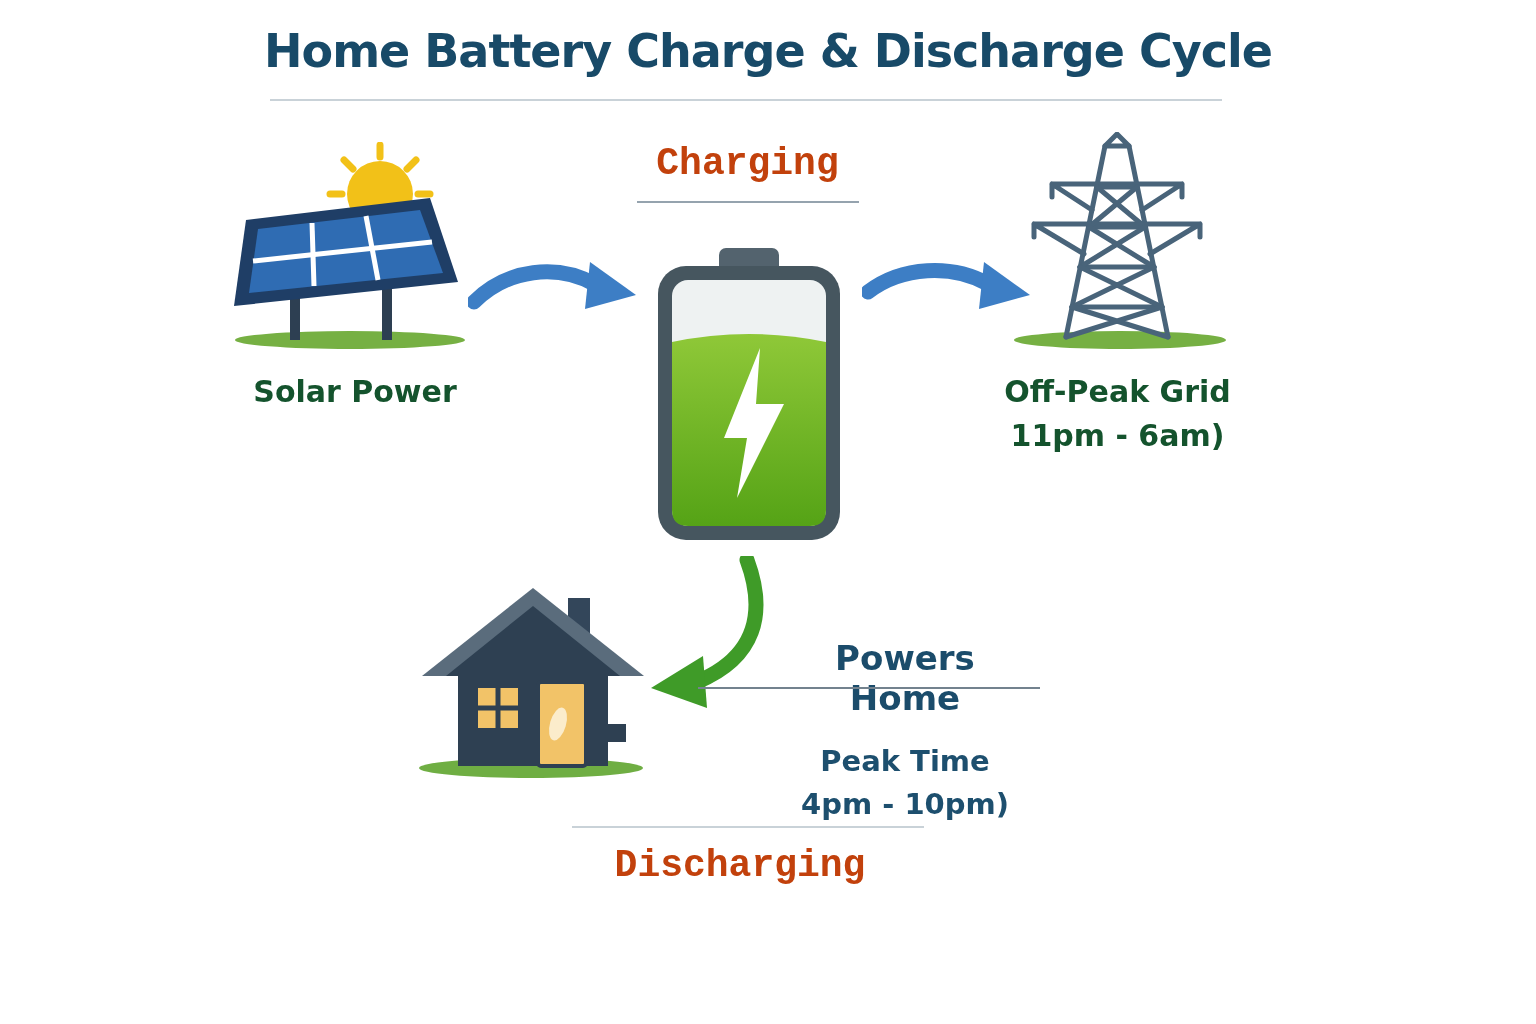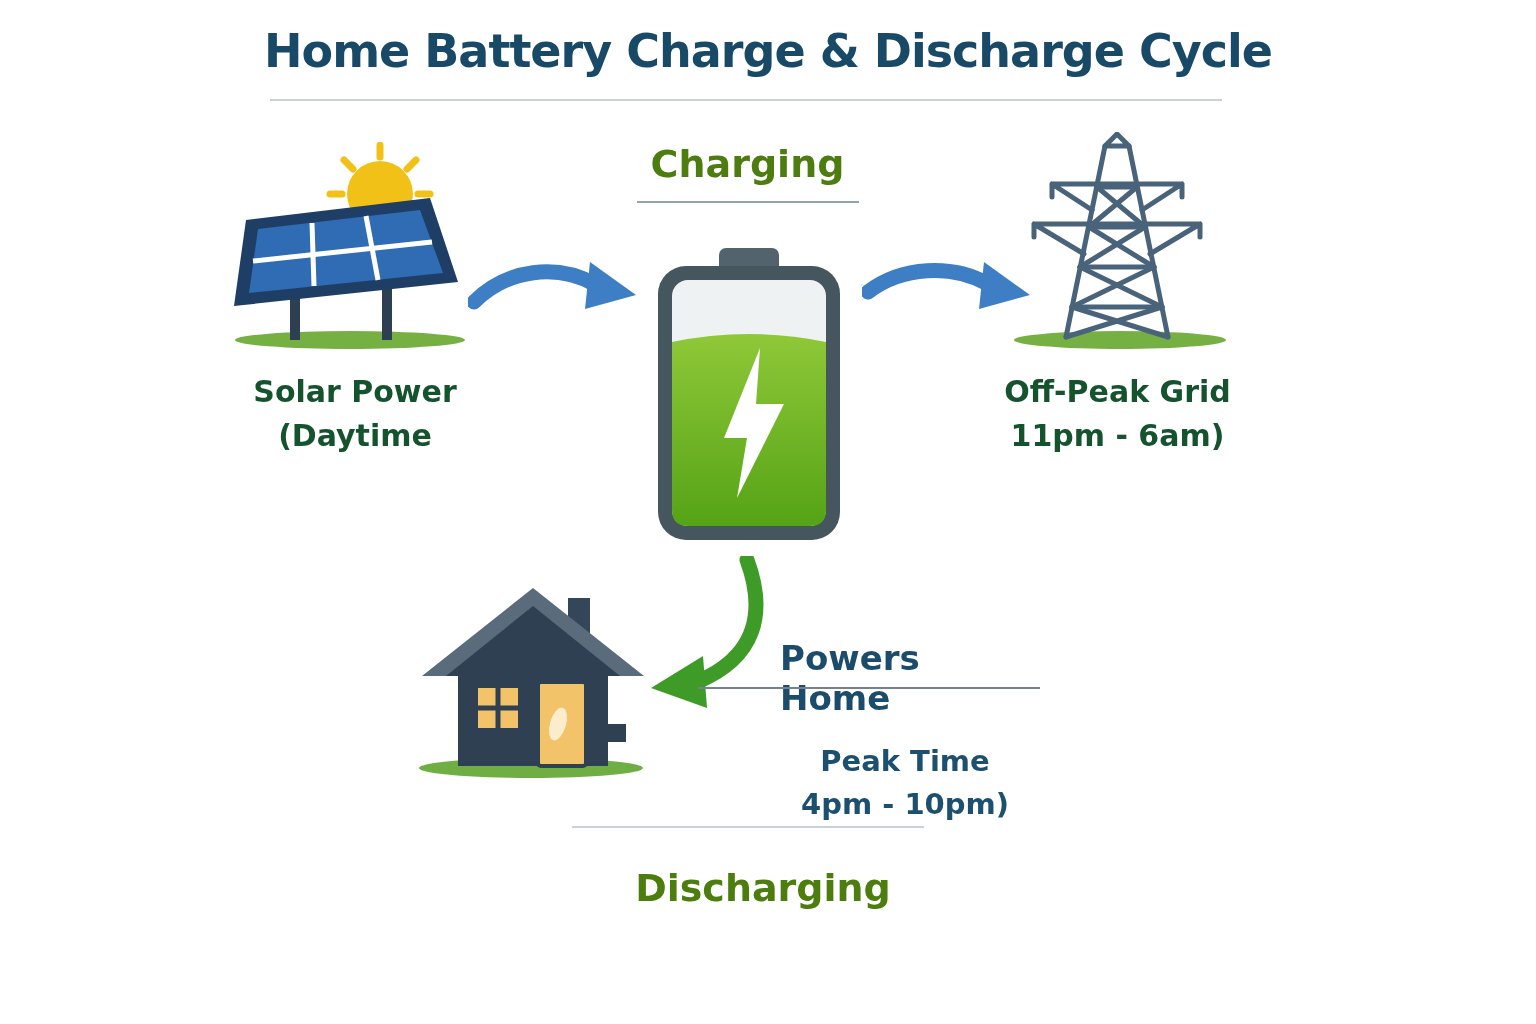--- a/index.html
+++ b/index.html
@@ -8,23 +8,23 @@
     font-family:"DejaVu Sans","Liberation Sans",sans-serif;
     color:#1b4c6b;overflow:hidden;
   }
   .abs{position:absolute;}
   .title{
     top:24px;left:0;width:100%;text-align:center;
     font-size:46px;font-weight:bold;letter-spacing:-1px;color:#184a68;
   }
   .rule{background:#c9d2d8;height:2px;}
   .rule-dark{background:#73828e;height:2px;}
-  .phase-label{font-size:38px;font-weight:bold;text-align:center;color:#4d7c0f;}
+  .phase-label{font-size:38px;font-weight:bold;text-align:center;color:#c2410c;font-family:Liberation Mono, monospace;}
   .node-label{font-size:30px;font-weight:bold;text-align:center;line-height:44px;color:#14532d;}
-  .home-title{font-size:34px;font-weight:bold;color:#1b4c6b;}
+  .home-title{font-size:34px;font-weight:bold;text-align:center;color:#1b4c6b;}
   .home-sub{font-size:29px;font-weight:bold;text-align:center;line-height:43px;color:#1d4f6e;margin-top:40px;}
   svg{display:block;}
 </style>
 </head>
 <body>
 
 <div class="canvas">
 
   <div class="abs title">Home Battery Charge &amp; Discharge Cycle</div>
   <div class="abs rule" style="left:270px;top:99px;width:952px;"></div>
@@ -51,21 +51,20 @@
       <g stroke="#ffffff" stroke-width="5">
         <line x1="21" y1="119" x2="200" y2="100"></line>
         <line x1="80" y1="81" x2="82" y2="144"></line>
         <line x1="134" y1="74" x2="146" y2="138"></line>
       </g>
     </svg>
   </div>
 
   <div class="abs node-label" style="left:240px;top:370px;width:230px;">
     <div>Solar Power</div>
-    <div>(Daytime</div>
   </div>
 
   <div class="abs" style="left:468px;top:252px;width:170px;height:75px;">
     <svg viewBox="0 0 170 75" width="170" height="75">
       <path d="M6,50 C40,16 90,12 126,32" stroke="#3d7ec5" stroke-width="15" fill="none" stroke-linecap="round"></path>
       <polygon points="122,10 168,43 117,57" fill="#3d7ec5"></polygon>
     </svg>
   </div>
 
   <div class="abs" style="left:648px;top:246px;width:202px;height:302px;">
@@ -139,15 +138,15 @@
   </div>
 
   <div class="abs home-title" style="left:780px;top:638px;width:250px;">Powers Home</div>
   <div class="abs rule-dark" style="left:698px;top:687px;width:342px;"></div>
   <div class="abs home-sub" style="left:780px;top:700px;width:250px;">
     <div>Peak Time</div>
     <div>4pm - 10pm)</div>
   </div>
 
   <div class="abs rule" style="left:572px;top:826px;width:352px;"></div>
-  <div class="abs phase-label" style="left:587px;top:844px;width:352px;margin-top:22px;">Discharging</div>
+  <div class="abs phase-label" style="left:564px;top:844px;width:352px;">Discharging</div>
 
 </div>
 
 </body></html>

